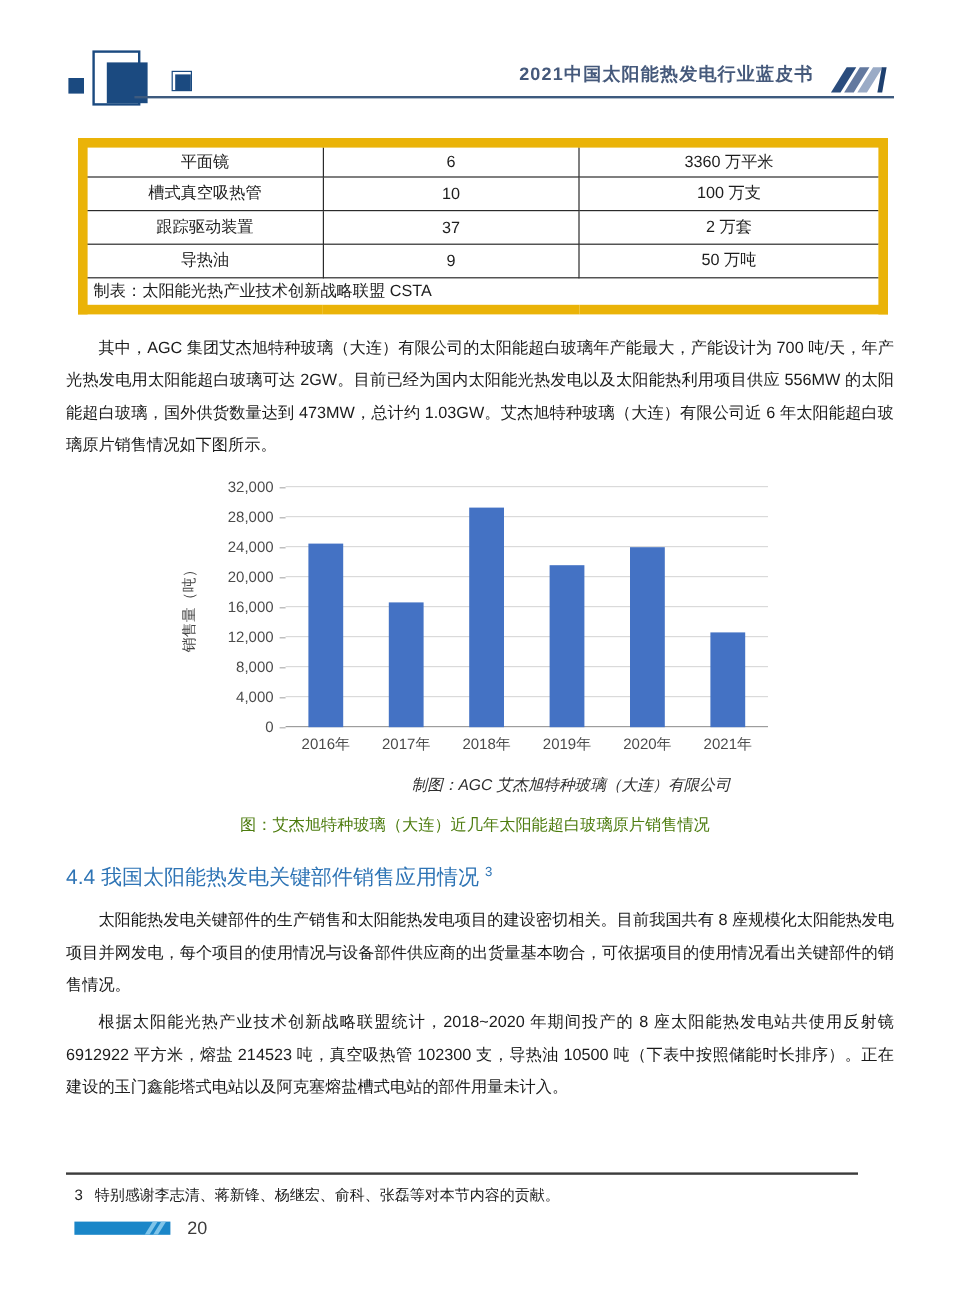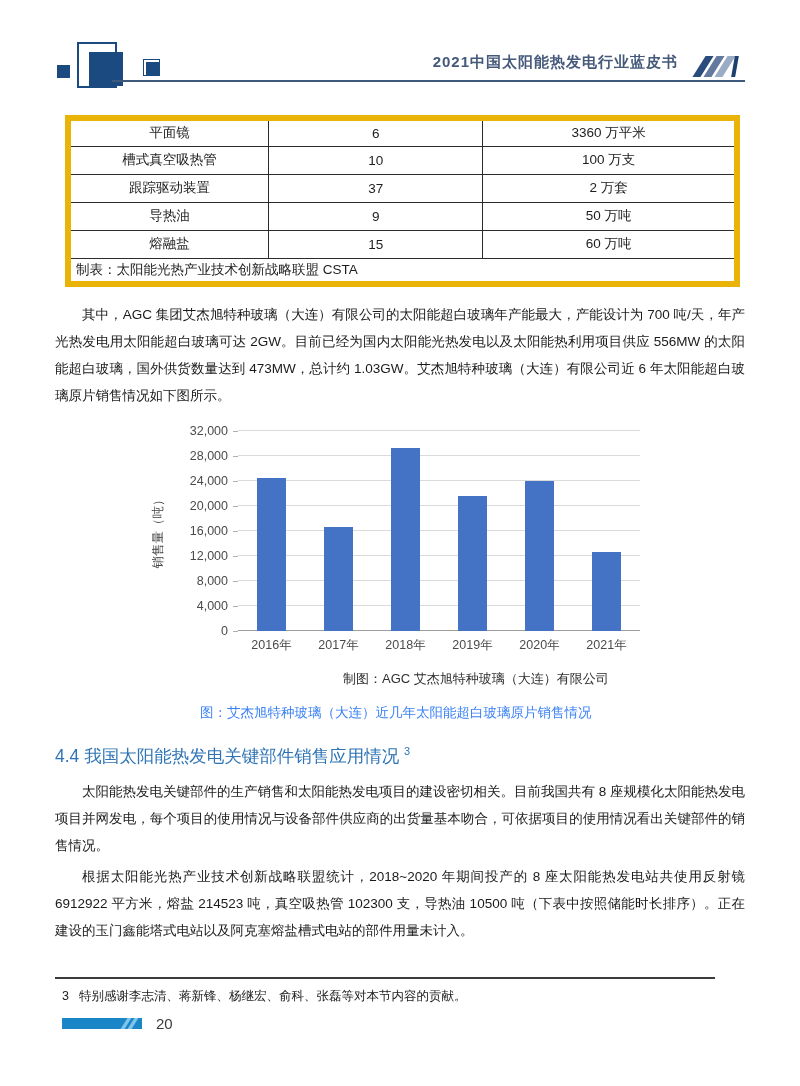--- a/index.html
+++ b/index.html
@@ -22,21 +22,21 @@
   .slashes i { position:absolute; top:0; height:21px; transform:skewX(-32deg); }
   .slashes .s1 { left:8px;  width:8px; background:#2a4c7d; }
   .slashes .s2 { left:19px; width:8px; background:#63799f; }
   .slashes .s3 { left:30px; width:8px; background:#9aabc6; }
   .slashes .s4 { left:42px; width:4px; background:#1e406f; transform:skewX(-10deg); }
 
   
   .content { padding:0 55px; }
 
   table.data-table { margin:33px 0 0 10px; width:675px; border-collapse:collapse;
-                     font-size:13.5px; color:#1d1d1d; border:6px solid #eab308; }
+                     font-size:13.5px; color:#1d1d1d; border:8px solid #eab308; }
   table.data-table td { border:1px solid #2b2b2b; height:28px; text-align:center; padding:2px 6px; }
   table.data-table td:nth-child(1) { width:30%; }
   table.data-table td:nth-child(2) { width:32%; }
   table.data-table td:nth-child(3) { width:38%; }
   table.data-table td.tfoot { text-align:left; padding-left:5px; height:16px; }
 
   .para { font-size:13.5px; line-height:27px; color:#1a1a1a; text-align:justify;
           text-indent:2em; }
   .p1 { margin-top:14px; }
   .p2 { margin-top:10px; }
@@ -53,22 +53,22 @@
            font-size:12.5px; color:#4a4a4a; white-space:nowrap; }
   .ytick::after { content:''; position:absolute; right:0; top:50%; width:5px; height:1px; background:#b0b0b0; }
   .plot { position:absolute; left:68px; right:0; top:0; height:200px; }
   .gridline { position:absolute; left:0; right:0; height:1px; background:#dadada; }
   .gridline.axisline { background:#9d9d9d; }
   .bars { position:absolute; left:0; right:0; top:0; bottom:0; display:flex; }
   .bar-col { flex:1; display:flex; align-items:flex-end; justify-content:center; }
   .bar { width:29px; }
   .x-labels { display:flex; margin-left:183px; width:402px; margin-top:6px; }
   .x-labels div { flex:1; text-align:center; font-size:12.5px; color:#4a4a4a; }
-  .chart-credit { margin:16px 0 0 288px; font-size:13px; color:#2e2e2e; }
-  .figure-caption { margin:16px 0 0 145px; font-size:13.5px; color:#3b82f6; }
+  .chart-credit { margin:16px 0 0 288px; font-size:13px; color:#2e2e2e;font-style:italic; }
+  .figure-caption { margin:16px 0 0 145px; font-size:13.5px; color:#4d7c0f; }
 
   
   .section-heading { margin-top:22px; font-size:17.5px; font-weight:normal; color:#2e74b5; }
   .section-heading sup { font-size:11px; }
 
   
   .footnote-rule { position:absolute; left:55px; top:977px; width:660px; height:2px; background:#3c3c3c; }
   .footnote { position:absolute; left:62px; top:988px; font-size:12.5px; color:#202020; }
   .footnote .fn-num { margin-right:10px; }
   .page-footer { position:absolute; left:62px; top:1015px; display:flex; align-items:center; }
@@ -116,25 +116,20 @@
         </tr>
         <tr>
           <td>跟踪驱动装置</td>
           <td>37</td>
           <td>2 万套</td>
         </tr>
         <tr>
           <td>导热油</td>
           <td>9</td>
           <td>50 万吨</td>
-        </tr>
-        <tr>
-          <td>熔融盐</td>
-          <td>15</td>
-          <td>60 万吨</td>
         </tr>
         <tr>
           <td class="tfoot" colspan="3">制表：太阳能光热产业技术创新战略联盟 CSTA</td>
         </tr>
       </tbody>
     </table>
 
     <p class="para p1">其中，AGC 集团艾杰旭特种玻璃（大连）有限公司的太阳能超白玻璃年产能最大，产能设计为 700 吨/天，年产光热发电用太阳能超白玻璃可达 2GW。目前已经为国内太阳能光热发电以及太阳能热利用项目供应 556MW 的太阳能超白玻璃，国外供货数量达到 473MW，总计约 1.03GW。艾杰旭特种玻璃（大连）有限公司近 6 年太阳能超白玻璃原片销售情况如下图所示。</p>
 
     <div class="figure">

